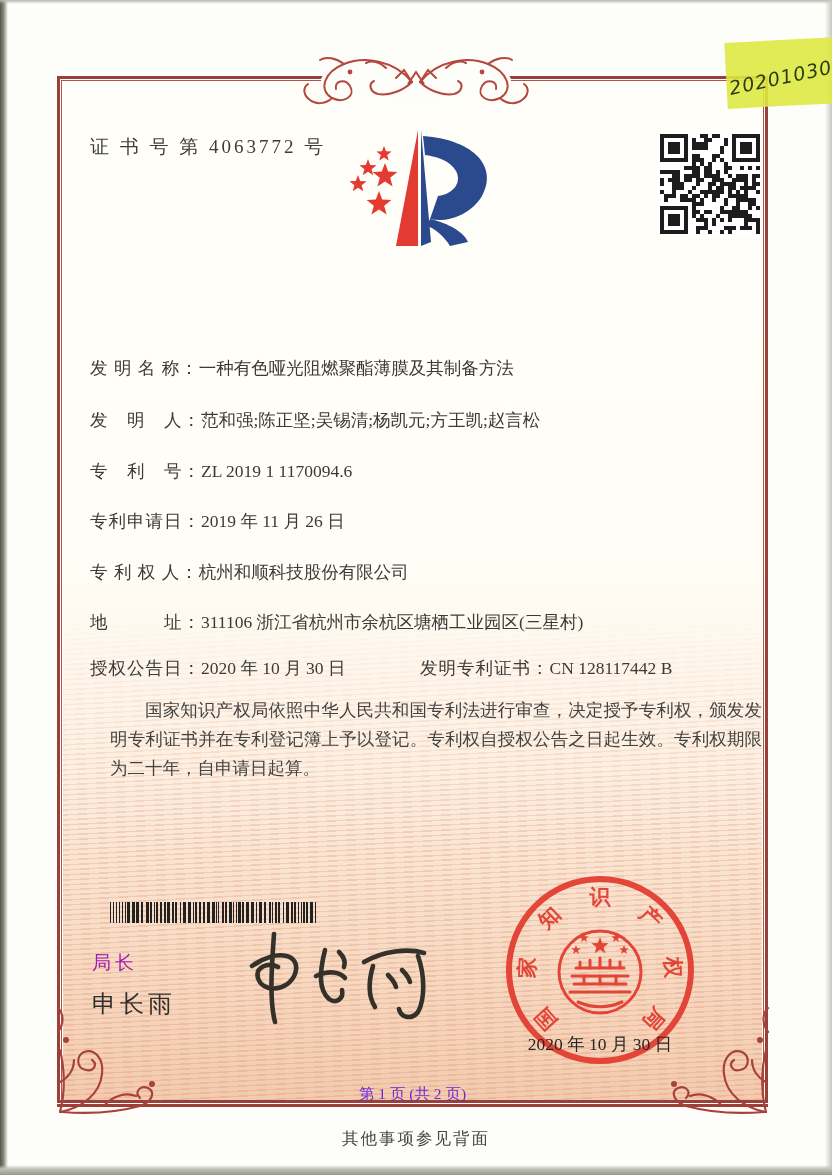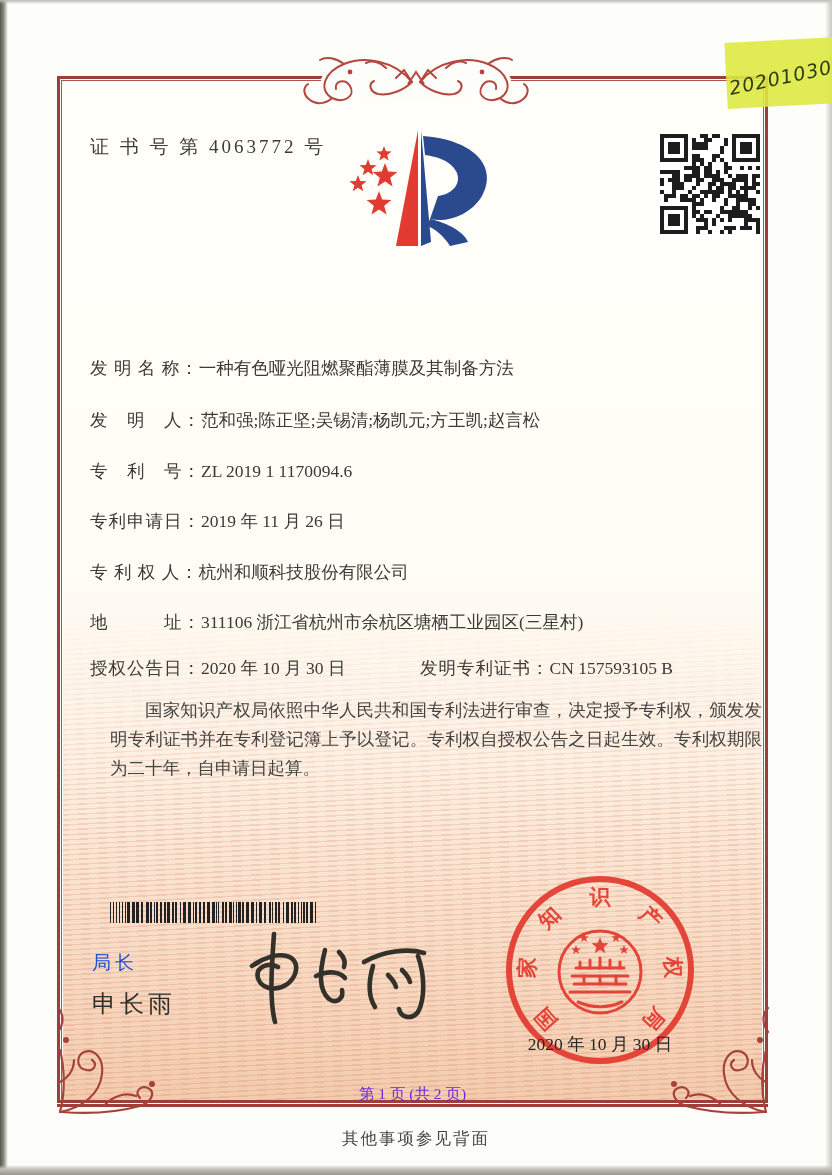--- a/index.html
+++ b/index.html
@@ -50,21 +50,21 @@
   .field .lbl{letter-spacing:1px;}
   .f0{top:356px}.f1{top:408px}.f2{top:459px}.f3{top:509px}.f4{top:560px}.f5{top:610px}
   .fgrant{top:656px}
   .fgrant .second{position:absolute;left:330px;top:0;}
 
   .paras{position:absolute;left:90px;top:696px;width:652px;font-size:17.5px;line-height:29px;color:#434341;text-align:justify;margin-left:20px;}
   .paras p{margin:0;text-indent:2em;}
 
   .barcode{position:absolute;left:110px;top:902px;}
 
-  .director-title{position:absolute;left:92px;top:950px;font-size:19px;letter-spacing:4px;color:#1d4ed8;}
+  .director-title{position:absolute;left:92px;top:950px;font-size:19px;letter-spacing:4px;color:#a21caf;}
   .director-name{position:absolute;left:92px;top:988px;font-size:24px;letter-spacing:4px;color:#2f2f2d;}
   .signature{position:absolute;left:222px;top:920px;}
 
   .seal{position:absolute;left:502px;top:872px;}
   .seal-date{position:absolute;left:505px;top:1032px;width:190px;text-align:center;font-size:17.5px;color:#262624;white-space:nowrap;}
 
   .page-info{position:absolute;left:57px;top:1084px;width:711px;text-align:center;font-size:15.5px;color:#6d28d9;}
   .back-note{position:absolute;left:0;top:1128px;width:832px;text-align:center;font-size:16.5px;color:#454543;letter-spacing:2px;}
 
   .sticky{
@@ -172,21 +172,21 @@
     <div class="field f4">
       <span class="lbl">专 利 权 人：</span><span>杭州和顺科技股份有限公司</span>
     </div>
     <div class="field f5">
       <span class="lbl">地　　　址：</span><span>311106 浙江省杭州市余杭区塘栖工业园区(三星村)</span>
     </div>
 
     <div class="field fgrant">
       <span class="lbl">授权公告日：</span><span>2020 年 10 月 30 日</span>
       <span class="second">
-        <span class="lbl">发明专利证书：</span><span>CN 157593105 B</span>
+        <span class="lbl">发明专利证书：</span><span>CN 128117442 B</span>
       </span>
     </div>
 
     <div class="paras">
       <p>国家知识产权局依照中华人民共和国专利法进行审查，决定授予专利权，颁发发明专利证书并在专利登记簿上予以登记。专利权自授权公告之日起生效。专利权期限为二十年，自申请日起算。</p>
     </div>
 
     <svg class="barcode" id="barcode" width="210" height="21">
         <path d="M0,0h1v21h-1zM3,0h1v21h-1zM6,0h1v21h-1zM9,0h1v21h-1zM12,0h1v21h-1zM15,0h1v21h-1zM17,0h3v21h-3zM22,0h3v21h-3zM26,0h3v21h-3zM31,0h2v21h-2zM36,0h3v21h-3zM40,0h2v21h-2zM44,0h1v21h-1zM46,0h2v21h-2zM50,0h2v21h-2zM54,0h2v21h-2zM57,0h3v21h-3zM62,0h2v21h-2zM65,0h2v21h-2zM70,0h1v21h-1zM73,0h3v21h-3zM78,0h3v21h-3zM83,0h1v21h-1zM85,0h2v21h-2zM89,0h2v21h-2zM93,0h2v21h-2zM97,0h3v21h-3zM102,0h3v21h-3zM106,0h1v21h-1zM108,0h1v21h-1zM112,0h2v21h-2zM115,0h2v21h-2zM119,0h3v21h-3zM123,0h1v21h-1zM126,0h1v21h-1zM128,0h3v21h-3zM132,0h2v21h-2zM136,0h3v21h-3zM141,0h3v21h-3zM146,0h1v21h-1zM149,0h3v21h-3zM154,0h2v21h-2zM159,0h2v21h-2zM162,0h1v21h-1zM165,0h2v21h-2zM168,0h2v21h-2zM173,0h1v21h-1zM176,0h3v21h-3zM181,0h2v21h-2zM184,0h2v21h-2zM188,0h1v21h-1zM191,0h1v21h-1zM193,0h2v21h-2zM196,0h2v21h-2zM200,0h3v21h-3zM205,0h1v21h-1z" fill="#222"></path>
       </svg>

